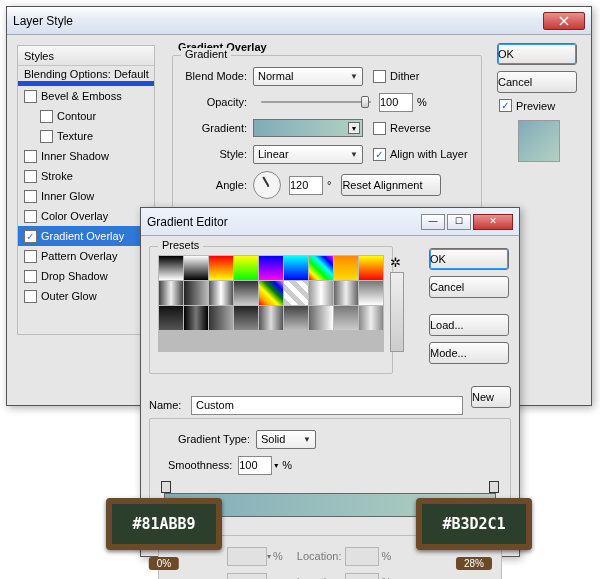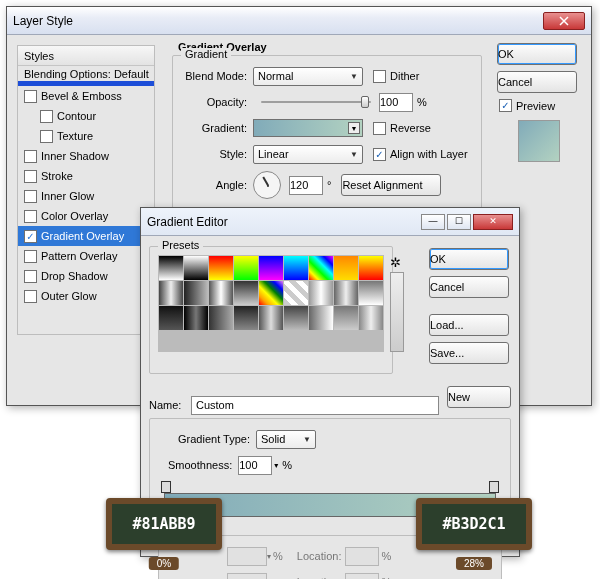--- a/index.html
+++ b/index.html
@@ -248,27 +248,27 @@
           <div style="width:14px;height:80px;border:1px solid #999;background:linear-gradient(#eee,#ccc)"></div>
         </div>
       </div>
     </div>
 
     <div style="position:absolute;right:8px;top:12px;width:82px">
       <div class="btn default">OK</div>
       <div class="btn">Cancel</div>
       <div style="height:10px"></div>
       <div class="btn">Load...</div>
-      <div class="btn">Save...</div>
+      <div class="btn">Mode...</div>
     </div>
 
     <div style="position:absolute;left:8px;top:150px;right:8px;display:flex;align-items:center">
       <span style="width:42px">Name:</span>
       <div style="flex:1;height:19px;border:1px solid #888;background:#fff;padding:0 4px;line-height:17px">Custom</div>
-      <div class="btn" style="width:64px;margin:0 0 16px 8px">New</div>
+      <div class="btn" style="width:40px;margin:0 0 16px 8px">New</div>
     </div>
 
     <div class="group" style="position:absolute;left:8px;top:182px;right:8px;height:130px;border-top:1px solid #bdbdbd">
       <div class="row" style="margin-left:20px">
         <span>Gradient Type:</span>
         <div class="select" style="width:60px;margin-left:6px">
             <span>Solid</span>
             <span class="arrw">▼</span>
           </div>
       </div>

